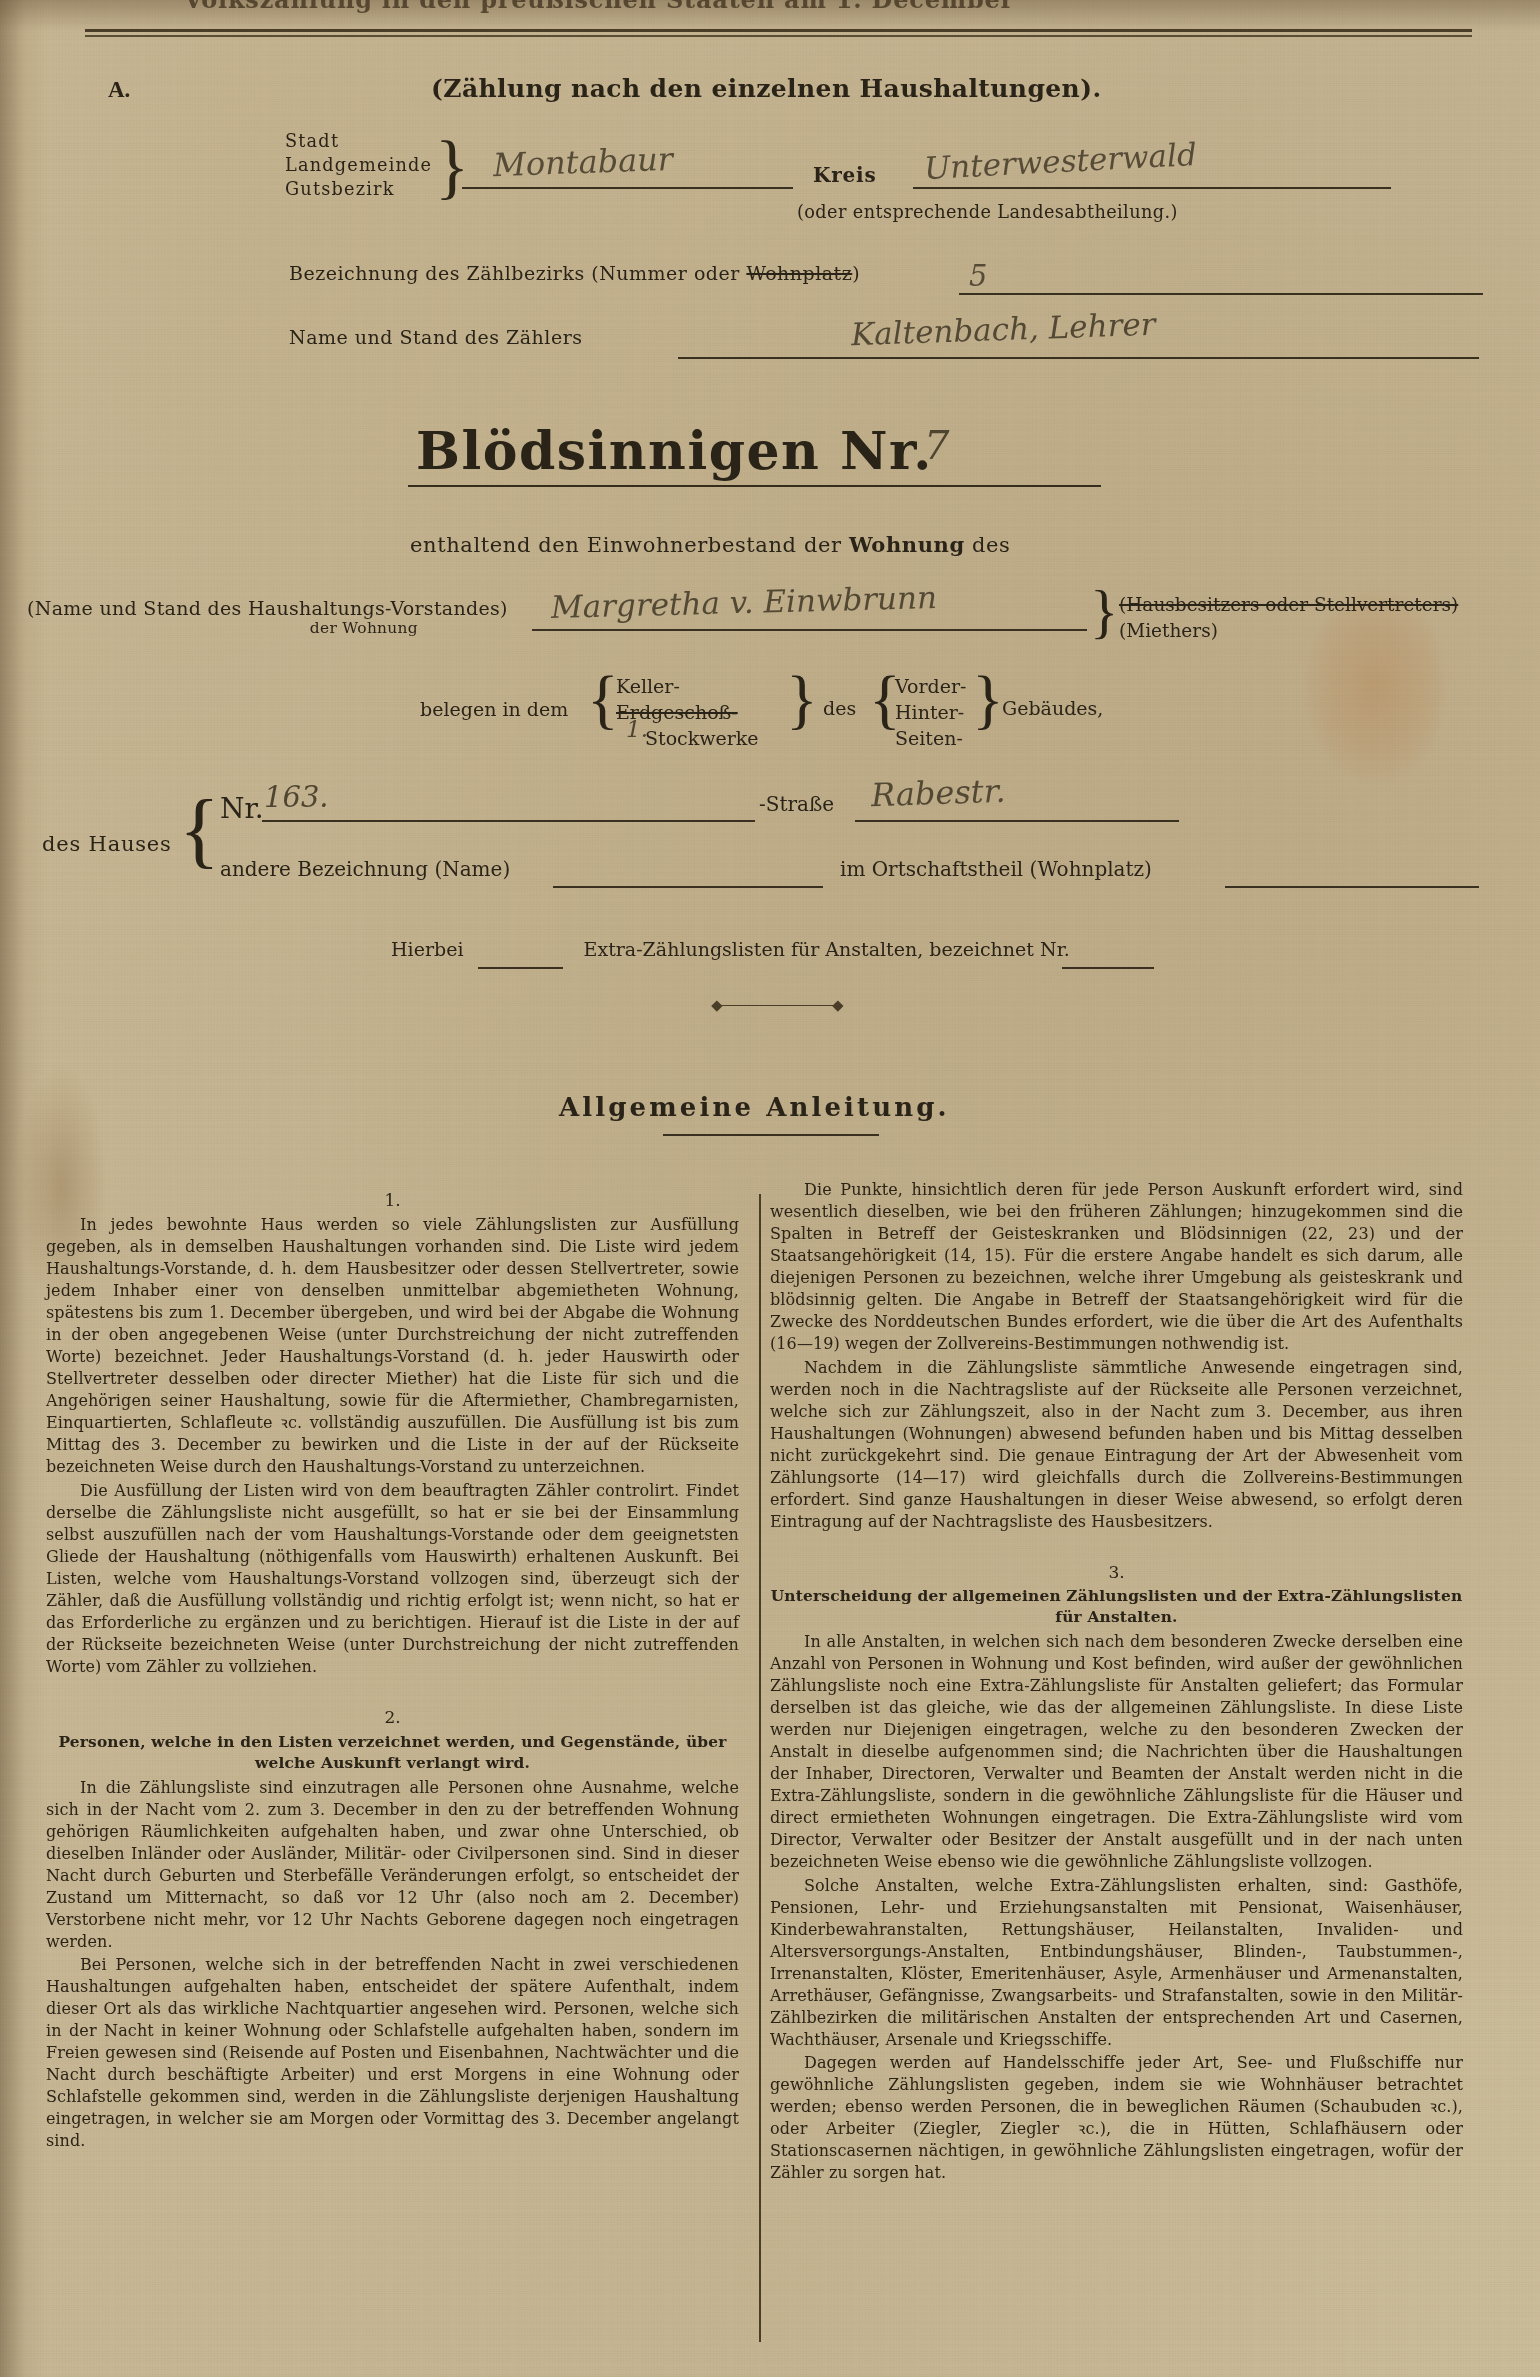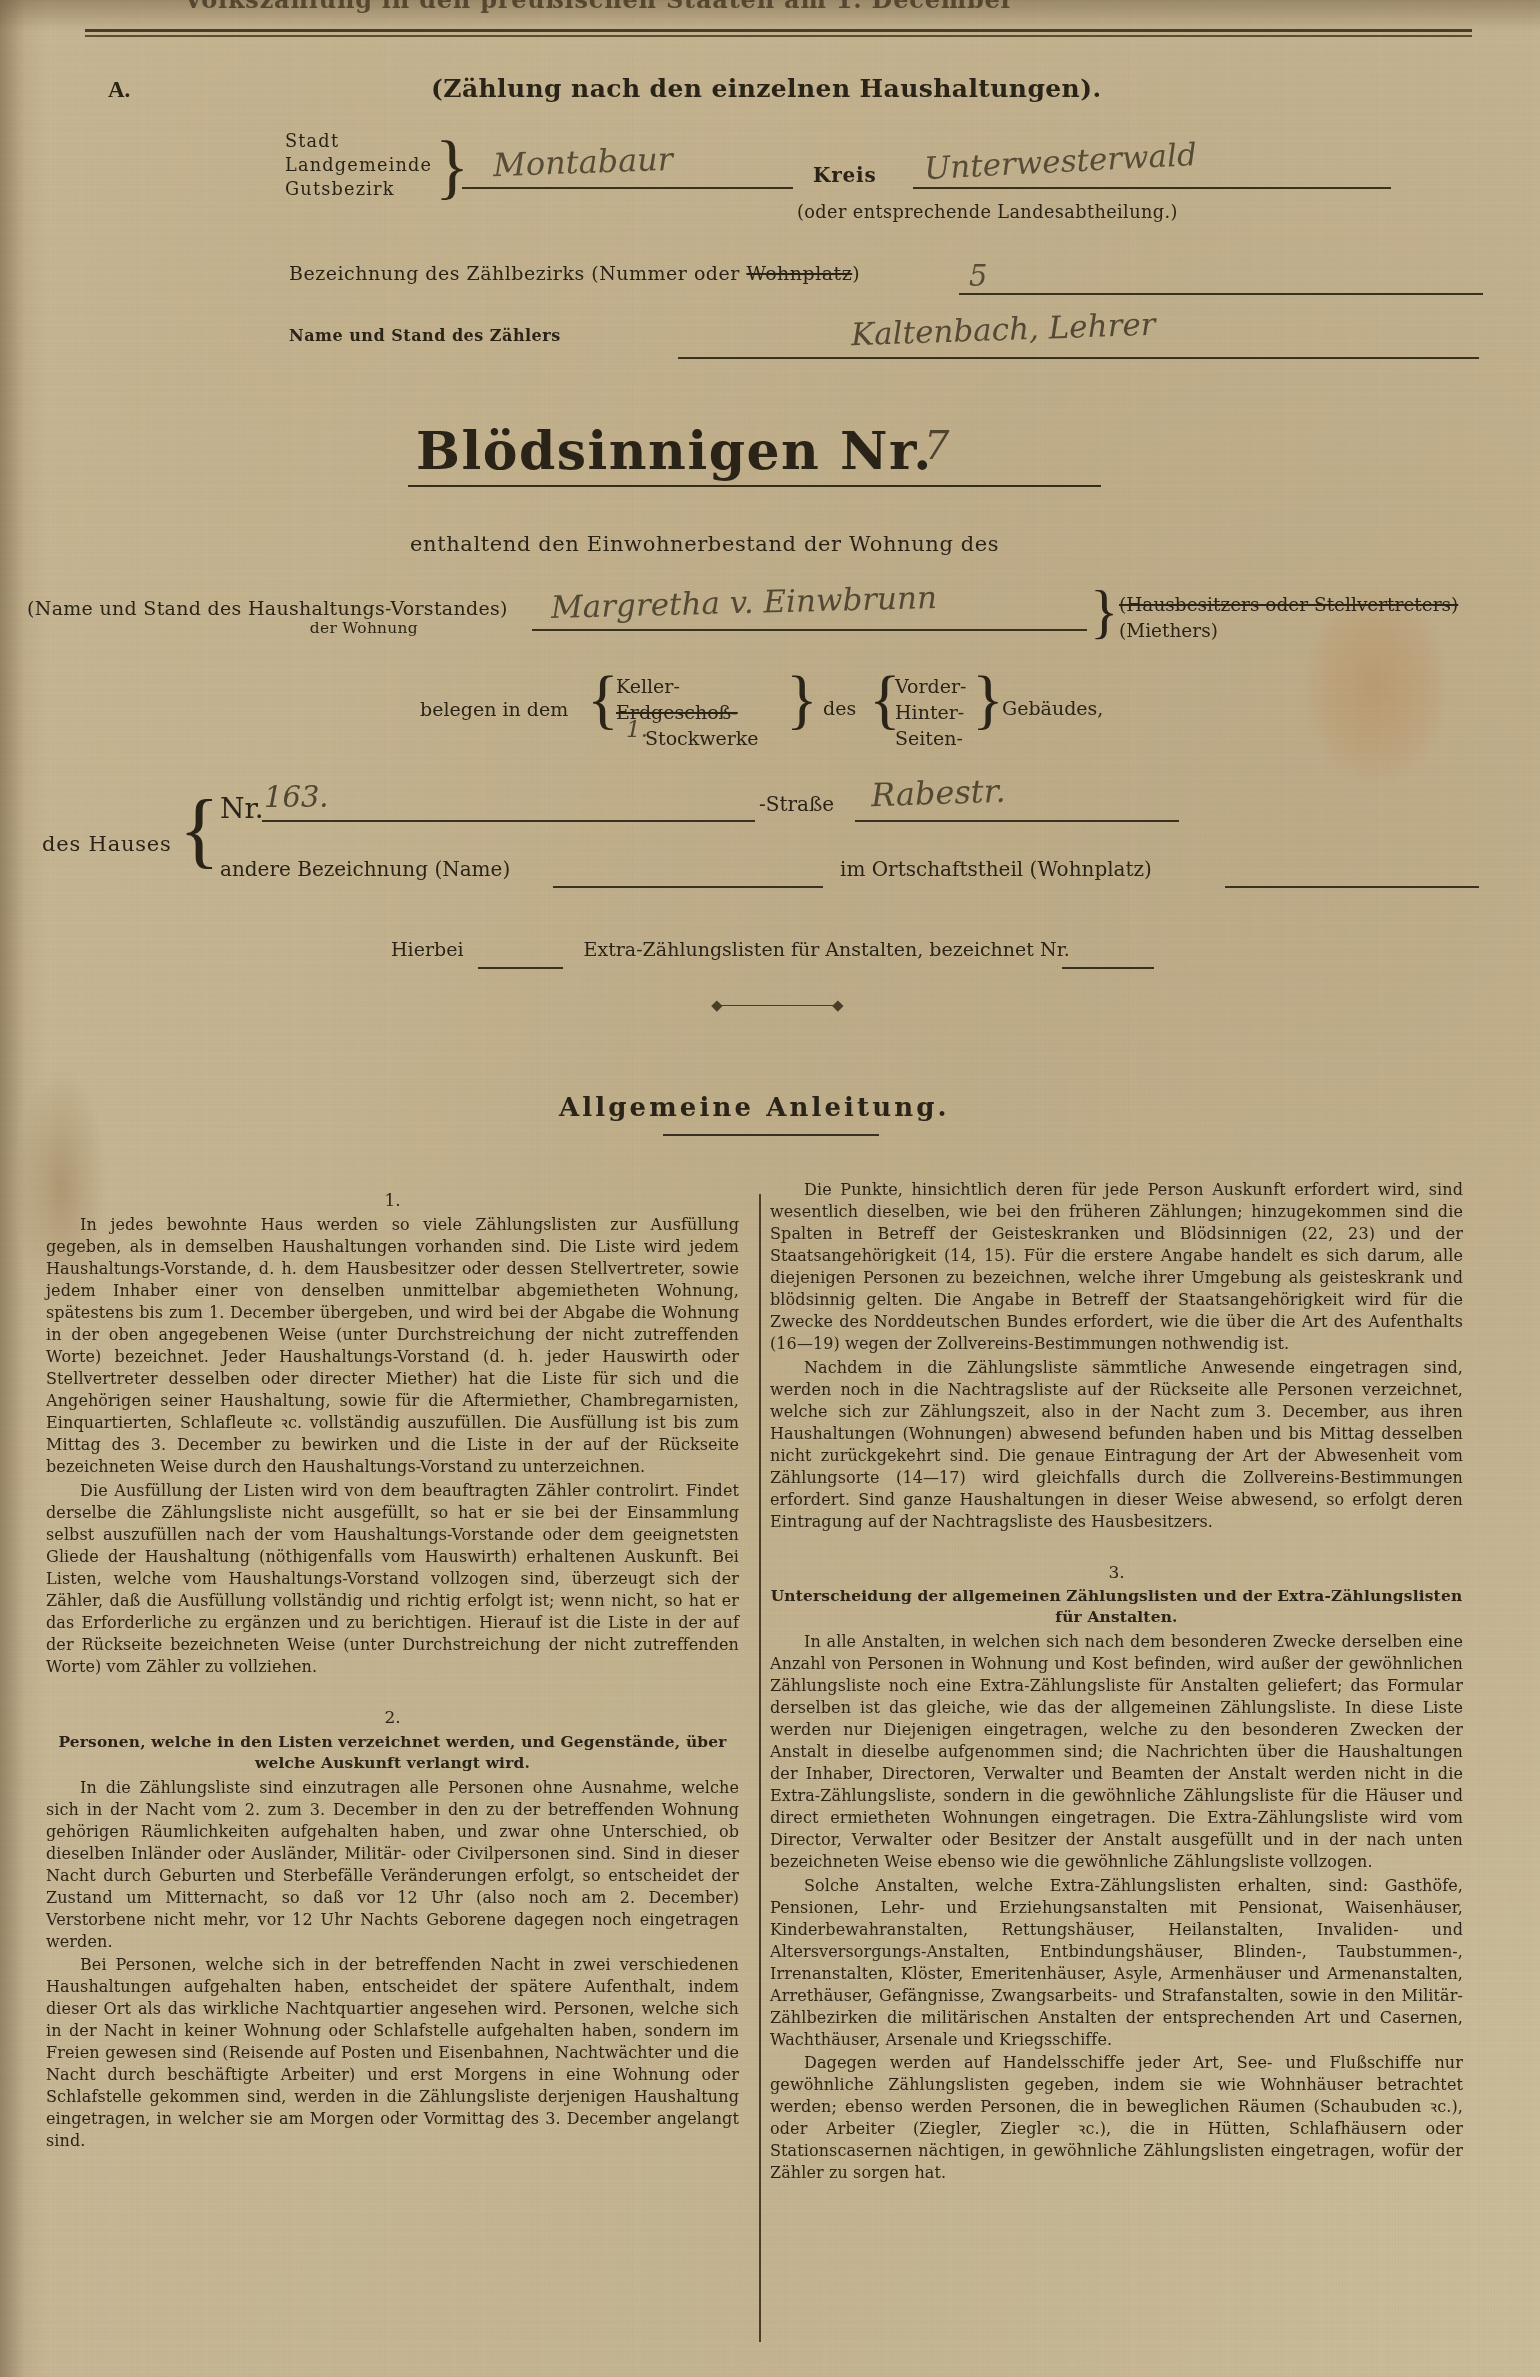--- a/index.html
+++ b/index.html
@@ -160,23 +160,22 @@
     position: absolute; left: 969px; top: 259px;
     font-family: "DejaVu Serif", serif;
     font-style: italic;
     font-size: 29px;
     color: #3b3322;
     opacity: 0.8;
   }
   .row-name {
     position: absolute; left: 289px; top: 326px;
     font-family: "DejaVu Serif", serif;
-    font-size: 16px;
+    font-size: 19px;
     letter-spacing: 0.5px;
-    font-weight: bold;
   }
   .line-name {
     position: absolute; left: 678px; top: 357px; width: 801px; height: 1.5px; background: #3a3020;
   }
   .hw-name {
     position: absolute; left: 851px; top: 311px;
     font-family: "DejaVu Serif", serif;
     font-style: italic;
     font-size: 31px;
     color: #3b3322;
@@ -202,21 +201,21 @@
     color: #3b3322;
     opacity: 0.85;
   }
 
   .subtitle {
     position: absolute; left: 410px; top: 532px;
     font-family: "DejaVu Serif", serif;
     font-size: 21px;
     letter-spacing: 0.6px;
   }
-  .subtitle b { font-weight: normal; }
+  .subtitle b { font-weight: bold; }
 
   .row-vorstand {
     position: absolute; left: 27px; top: 597px;
     font-family: "DejaVu Serif", serif;
     font-size: 19px;
     letter-spacing: 0.3px;
   }
   .line-vorstand {
     position: absolute; left: 532px; top: 629px; width: 555px; height: 1.5px; background: #3a3020;
   }

